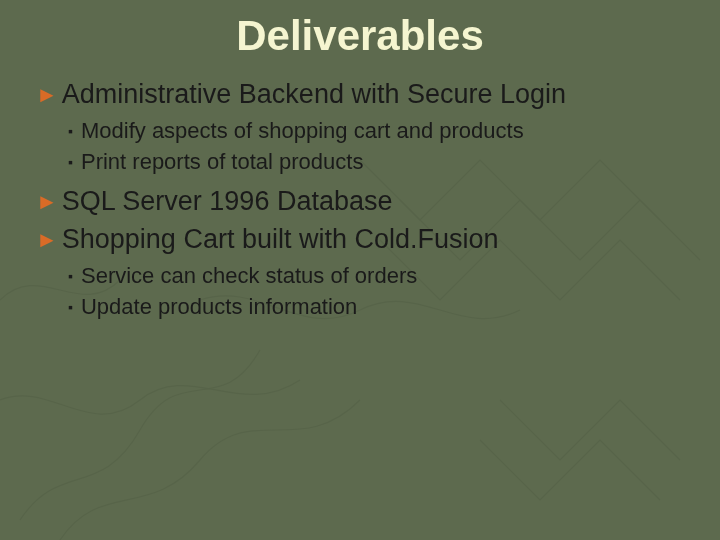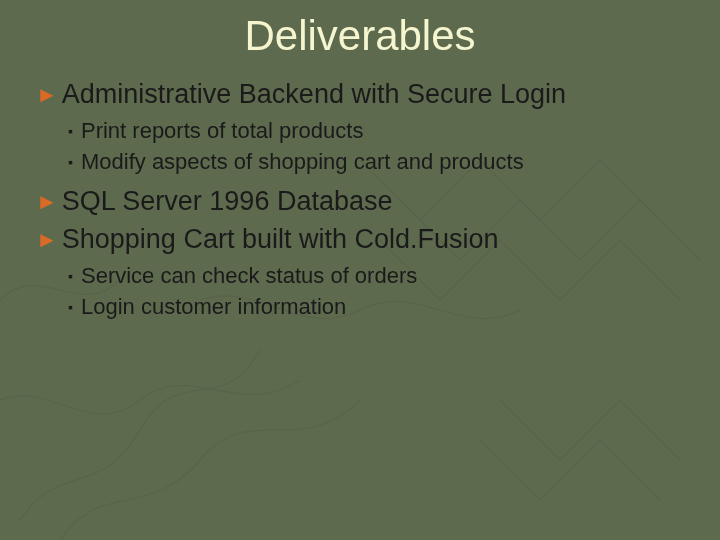--- a/index.html
+++ b/index.html
@@ -26,21 +26,21 @@
     position: relative;
     z-index: 1;
   }
   .title {
     text-align: center;
     font-size: 42px;
     color: #f5f5d0;
     font-family: Verdana, Geneva, sans-serif;
     margin-top: 12px;
     margin-bottom: 18px;
-    font-weight: normal;
+    font-weight: bold;
   }
   .bullets {
     padding-left: 36px;
     padding-right: 32px;
   }
   .lvl1 {
     font-size: 27px;
     color: #1a1a1a;
     margin-bottom: 4px;
     line-height: 1.25;
@@ -89,37 +89,37 @@
 
 <div class="content">
   <div class="title">Deliverables</div>
 
   <div class="bullets">
 
     <div class="lvl1">
       <span class="arrow">►</span><span>Administrative Backend with Secure Login</span>
     </div>
     <div class="lvl2">
-      <span class="square">▪</span><span>Print reports of total products</span>
+      <span class="square">▪</span><span>Modify aspects of shopping cart and products</span>
     </div>
     <div class="lvl2">
-      <span class="square">▪</span><span>Modify aspects of shopping cart and products</span>
+      <span class="square">▪</span><span>Print reports of total products</span>
     </div>
 
     <div class="gap"></div>
 
     <div class="lvl1">
       <span class="arrow">►</span><span>SQL Server 1996 Database</span>
     </div>
 
     <div class="lvl1">
       <span class="arrow">►</span><span>Shopping Cart built with Cold.Fusion</span>
     </div>
 
     <div class="lvl2">
       <span class="square">▪</span><span>Service can check status of orders</span>
     </div>
     <div class="lvl2">
-      <span class="square">▪</span><span>Login customer information</span>
+      <span class="square">▪</span><span>Update products information</span>
     </div>
 
   </div>
 </div>
 
 </body></html>

